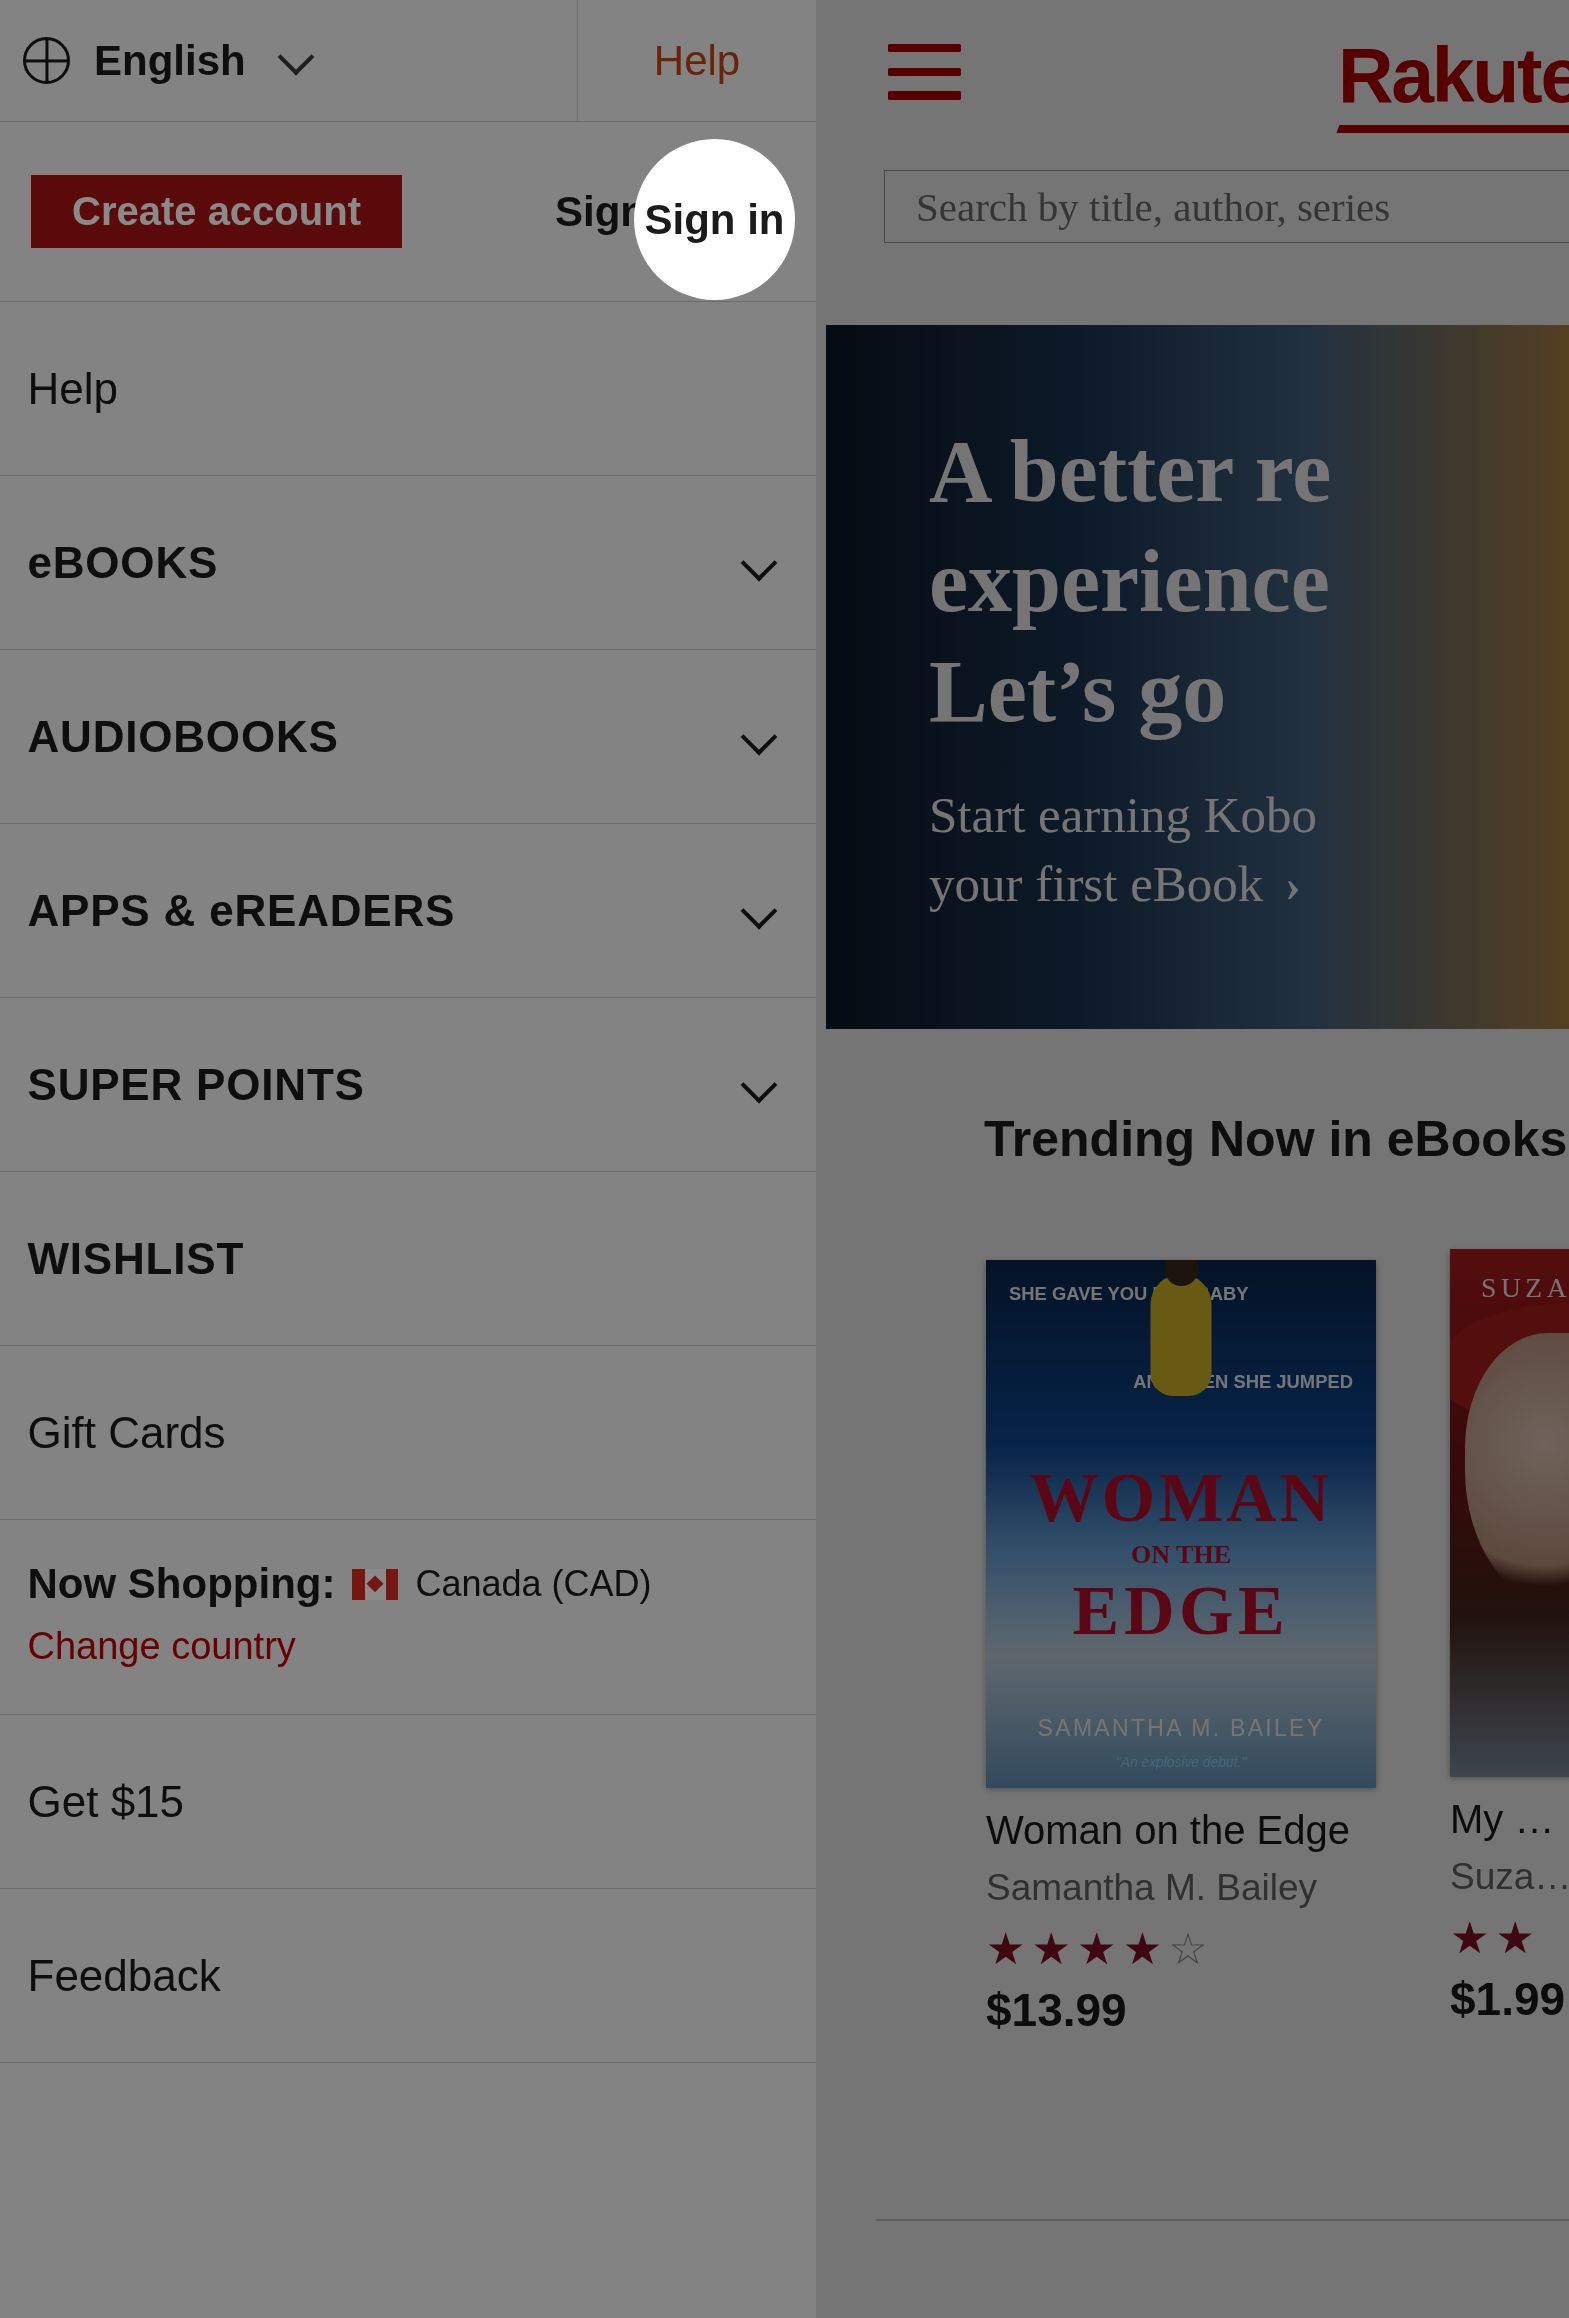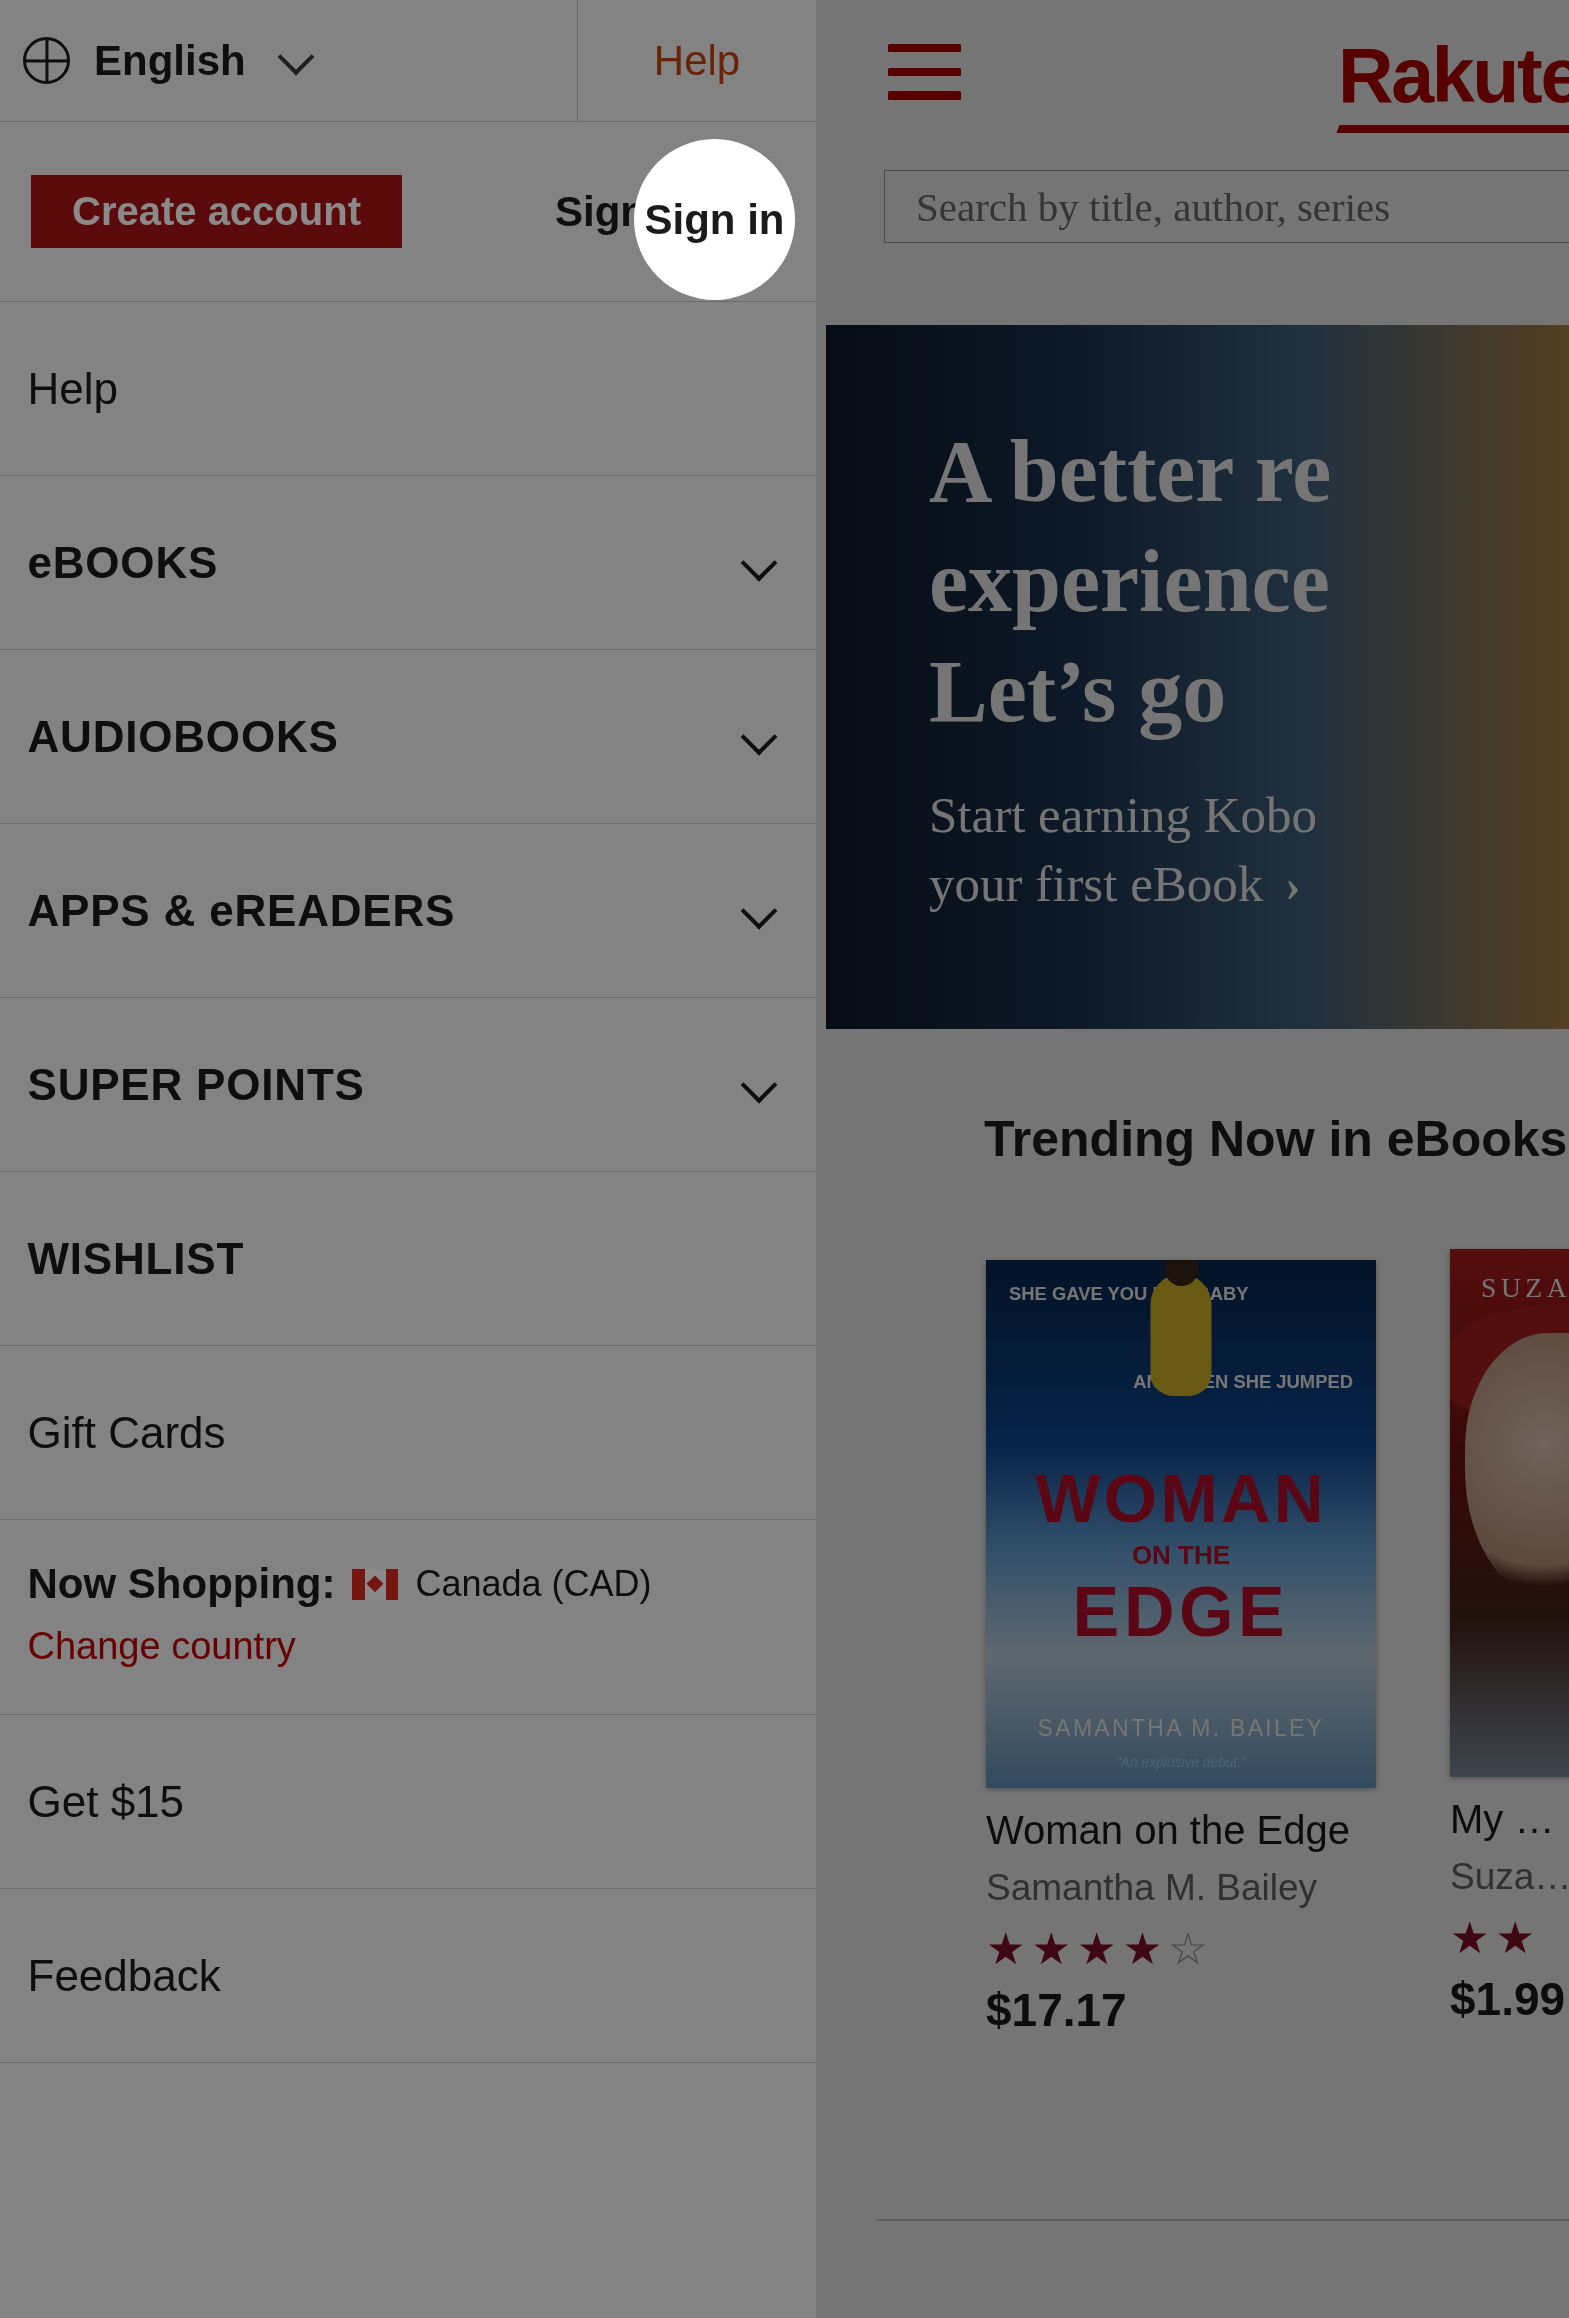--- a/index.html
+++ b/index.html
@@ -127,21 +127,21 @@
   .cover1 .figure {
     position:absolute; left:50%; top:13.8px; transform:translateX(-50%);
     width:61px; height:122px; background:#e3c22b; border-radius:31px 31px 23px 23px;
   }
   .cover1 .figure::before{
     content:""; position:absolute; left:50%; top:-21.4px; transform:translateX(-50%);
     width:34px; height:34px; background:#3b2a1c; border-radius:50%;
   }
   .cover1 .bigtitle{
     position:absolute; left:0; right:0; top:199px;
-    text-align:center; font-family: Liberation Sans, sans-serif;
+    text-align:center; font-family: Liberation Serif, serif;
     color:#c8102e; font-weight:900;
   }
   .cover1 .bigtitle .l1{font-size:69px; letter-spacing:3.1px;}
   .cover1 .bigtitle .l2{font-size:26px; display:block; margin:1.5px 0;}
   .cover1 .bigtitle .l3{font-size:70px; letter-spacing:4.6px;}
   .cover1 .author{
     position:absolute; left:0; right:0; bottom:46px;
     text-align:center; color:#fff; font-size:23px;
     font-family: Arial, sans-serif; letter-spacing:2.3px;
   }
@@ -365,21 +365,21 @@
         <span class="l3">EDGE</span>
       </div>
       <div class="author">SAMANTHA M. BAILEY</div>
       <div class="quote">"An explosive debut."</div>
     </div>
     <div class="book-title">Woman on the Edge</div>
     <div class="book-author">Samantha M. Bailey</div>
     <div class="stars">
       <span>★</span><span>★</span><span>★</span><span>★</span><span class="empty">☆</span>
     </div>
-    <div class="price">$17.17</div>
+    <div class="price">$13.99</div>
   </div>
 
   <div class="book-card" style="left:1450px; top:1249px; width:122px;">
     <div class="cover cover2" style="width:122px;">
       <div class="top">SUZA</div>
       <div class="hat"></div>
       <div class="face"></div>
     </div>
     <div class="book-title">My Nan</div>
     <div class="book-author">Suzann</div>

